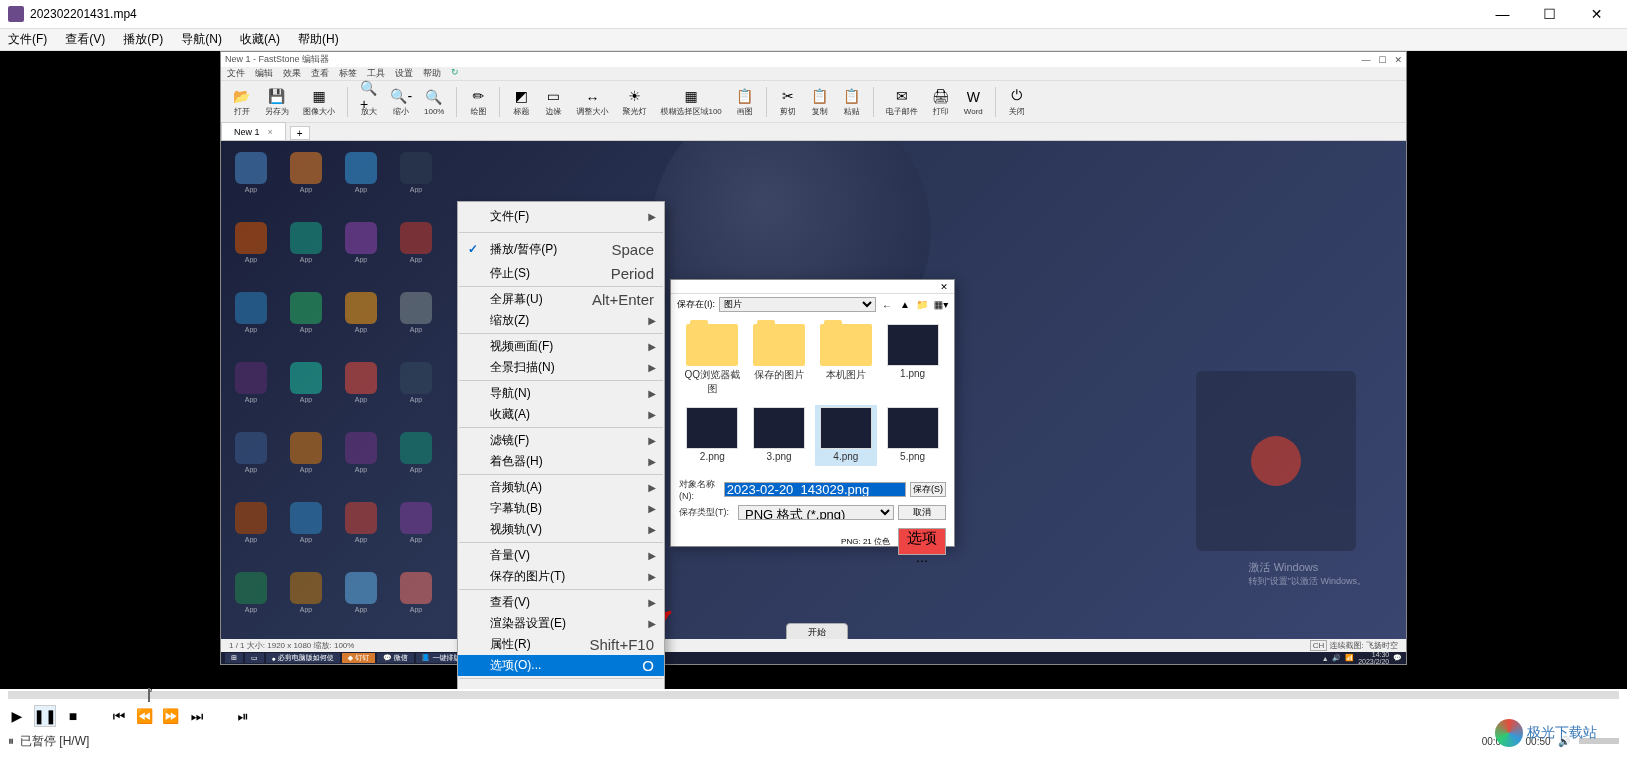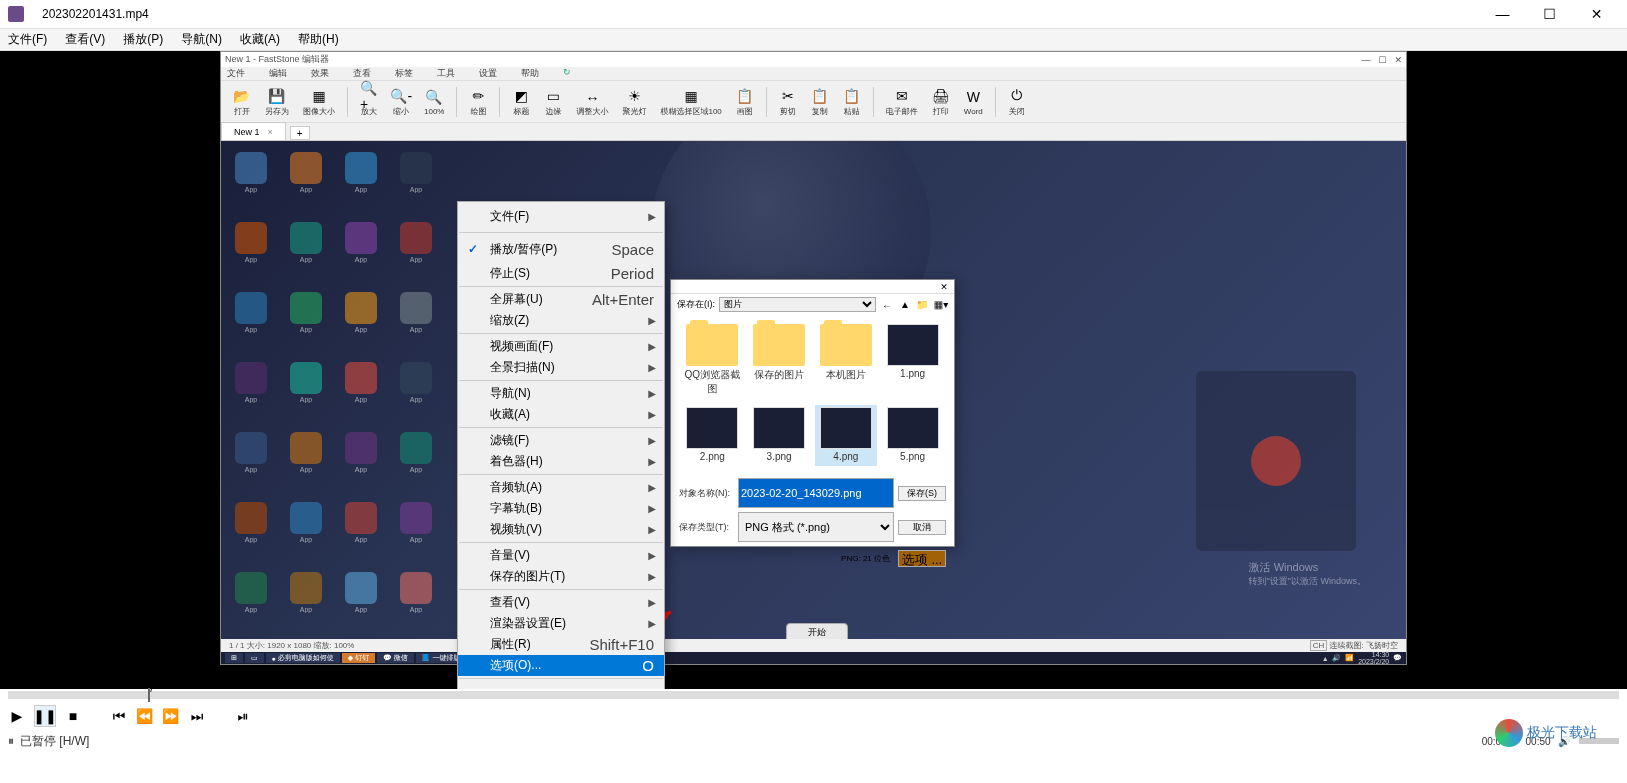--- a/index.html
+++ b/index.html
@@ -1,29 +1,29 @@
 <!DOCTYPE html>
 <html><head>
 <meta charset="utf-8">
 <style>
 *{box-sizing:border-box;margin:0;padding:0;font-family:"Microsoft YaHei",Arial,sans-serif}
 body{background:#fff;width:1627px;height:783px;overflow:hidden;position:relative}
 .player-titlebar{height:29px;background:#fff;border-bottom:1px solid #e0e0e0;display:flex;align-items:center;padding:0 8px;justify-content:space-between}
-.player-titlebar .left{display:flex;align-items:center;gap:18px}
+.player-titlebar .left{display:flex;align-items:center;gap:6px}
 .app-icon{width:16px;height:16px;background:#6b4a8a;border-radius:2px;display:inline-block;position:relative}
 .app-title{font-size:12px;color:#000}
 .win-controls{display:flex;gap:2px}
 .win-btn{width:45px;height:28px;display:flex;align-items:center;justify-content:center;cursor:pointer;font-size:14px}
 .player-menubar{height:22px;background:#f5f5f5;border-bottom:1px solid #e0e0e0;display:flex;align-items:center;padding:0 8px;gap:18px}
 .player-menubar span{font-size:12px;color:#000;cursor:pointer}
 .player-video-area{height:638px;background:#000;position:relative;overflow:hidden}
 .inner-window{position:absolute;left:220px;top:0;right:220px;height:614px;background:#f0f0f0;border:1px solid #888}
 .inner-titlebar{height:15px;background:#fff;display:flex;align-items:center;justify-content:space-between;padding:0 4px;font-size:9px;color:#555}
 .inner-titlebar .right{display:flex;gap:8px}
-.inner-menubar{height:14px;background:#f0f0f0;display:flex;align-items:flex-start;padding:0 6px;gap:24px;font-size:9px;color:#444;border-bottom:1px solid #ddd}
+.inner-menubar{height:14px;background:#f0f0f0;display:flex;align-items:flex-start;padding:0 6px;gap:10px;font-size:9px;color:#444;border-bottom:1px solid #ddd}
 .inner-toolbar{height:42px;background:#f0f0f0;display:flex;align-items:center;padding:0 8px;gap:6px;border-bottom:1px solid #ddd}
 .tool-btn{display:flex;flex-direction:column;align-items:center;gap:1px;padding:2px 4px;cursor:pointer}
 .tool-btn .ico{width:18px;height:18px;display:flex;align-items:center;justify-content:center;font-size:14px}
 .tool-btn .lbl{font-size:8px;color:#333}
 .inner-tabs{height:18px;background:#f0f0f0;display:flex;align-items:flex-end;border-bottom:1px solid #ccc}
 .inner-tab{background:#fff;border:1px solid #ccc;border-bottom:none;padding:0 12px;font-size:9px;display:flex;align-items:center;gap:8px;height:18px}
 .inner-tab .close{color:#888;cursor:pointer}
 .inner-addtab{width:20px;height:14px;border:1px solid #ccc;background:#fff;margin-left:4px;display:flex;align-items:center;justify-content:center;font-size:10px;cursor:pointer}
 .inner-canvas{position:absolute;left:0;top:89px;right:0;bottom:25px;background:linear-gradient(135deg,#1a1f3a 0%,#2a3555 40%,#3a4570 100%);overflow:hidden}
 .desktop-icons{position:absolute;left:0;top:5px;width:230px;display:grid;grid-template-columns:repeat(4,1fr);gap:18px 2px;padding:6px;opacity:0.55}
@@ -59,21 +59,21 @@
 .file-item{display:flex;flex-direction:column;align-items:center;gap:2px;cursor:pointer;padding:2px}
 .file-item.sel{background:#cde6f7}
 .file-thumb{width:52px;height:42px;background:#fff;border:1px solid #ddd;display:flex;align-items:center;justify-content:center;font-size:8px}
 .file-thumb.folder{background:#ffd76a;border:none;border-radius:2px;position:relative}
 .file-thumb.folder::before{content:"";position:absolute;top:-4px;left:4px;width:18px;height:6px;background:#ffd76a;border-radius:2px 2px 0 0}
 .file-thumb.img{background:#1a1f35}
 .file-name{font-size:10px;color:#333;text-align:center}
 .dlg-fields{padding:4px 8px;display:flex;flex-direction:column;gap:4px}
 .dlg-row{display:flex;align-items:center;gap:4px;font-size:9px}
 .dlg-row label{width:55px;color:#333}
-.dlg-row input,.dlg-row select{flex:1;height:30px;border:1px solid #aaa;font-size:11px;padding:0 2px}
+.dlg-row input,.dlg-row select{flex:1;height:15px;border:1px solid #aaa;font-size:13px;padding:0 2px}
 .dlg-row input.sel{background:#0066cc;color:#fff}
 .dlg-row button{width:48px;height:15px;font-size:9px;border:1px solid #aaa;background:#f0f0f0;cursor:pointer}
 .dlg-footer{display:flex;justify-content:flex-end;align-items:center;padding:4px 8px;gap:8px;font-size:8px}
 .btn-box{position:absolute;left:565px;bottom:-2px;width:62px;height:18px;background:#e8e8e8;border:1px solid #aaa;border-radius:4px 4px 0 0;display:flex;align-items:center;justify-content:center;font-size:9px}
 .player-seekbar{height:13px;background:#fff;position:relative;padding:2px 8px}
 .seek-track{height:8px;background:#ddd;position:relative}
 .seek-thumb{position:absolute;left:140px;top:-3px;width:2px;height:14px;background:#666}
 .seek-thumb::after{content:"I";position:absolute;left:2px;top:-4px;font-size:9px;font-style:italic}
 .player-controls{height:28px;background:#fff;display:flex;align-items:center;padding:0 8px;gap:8px}
 .pc-btn{width:18px;height:18px;display:flex;align-items:center;justify-content:center;cursor:pointer;font-size:14px;color:#000}
@@ -466,21 +466,21 @@
         <button>保存(S)</button>
       </div>
       <div class="dlg-row">
         <label>保存类型(T):</label>
         <select><option>PNG 格式 (*.png)</option></select>
         <button>取消</button>
       </div>
     </div>
     <div class="dlg-footer">
       <span>PNG: 21 位色</span>
-      <button style="width:48px;height:17px;font-size:13px;border:1px solid #aaa;background:#a16207">选项 ...</button>
+      <button style="width:48px;height:27px;font-size:15px;border:1px solid #aaa;background:#ef4444">选项 ...</button>
     </div>
   </div>
 
   <div class="context-menu" id="context-menu">
       <div class="cm-item tall">
         <span>文件(F)</span>
         <span class="arrow">▶</span>
       </div>
       <div class="cm-sep"></div>
       <div class="cm-item checked tall">

